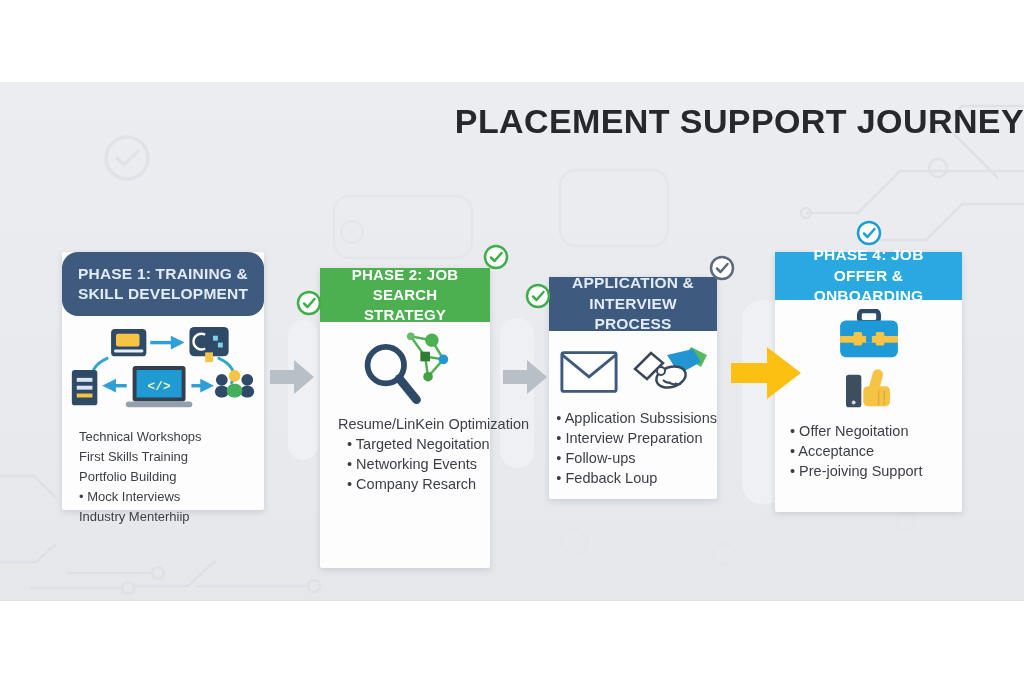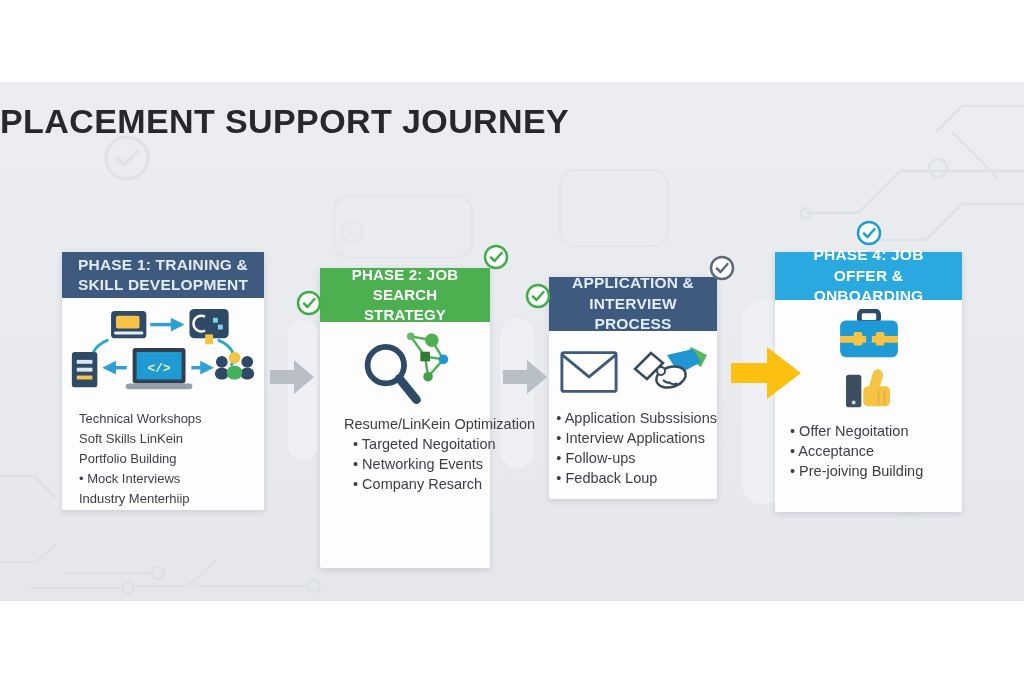--- a/index.html
+++ b/index.html
@@ -2,35 +2,35 @@
 <html><head>
 <meta charset="utf-8">
 <style>
   html,body{margin:0;padding:0;background:#fff;}
   #stage{position:relative;width:1024px;height:683px;margin:0 auto;overflow:hidden;
          font-family:"Liberation Sans","DejaVu Sans",sans-serif;background:#ffffff;}
   .panel{position:absolute;left:0;top:82px;width:1024px;height:518px;
          background:linear-gradient(180deg,#ebedf0 0%,#e8eaee 55%,#e5e7eb 100%);
          border-bottom:1px solid #dfe2e6;}
   .deco{position:absolute;left:0;top:0;width:1024px;height:683px;pointer-events:none;z-index:1;}
-  .title{position:absolute;left:0;top:102px;width:1024px;text-align:left;z-index:2;
+  .title{position:absolute;left:0;top:102px;width:1024px;text-align:right;z-index:2;
          font-size:34px;font-weight:800;letter-spacing:.4px;color:#26282d;}
   .card{position:absolute;z-index:2;background:#fdfdfe;border-radius:2px;
         box-shadow:0 2px 6px rgba(55,65,85,.16);display:flex;flex-direction:column;}
   .hdr{flex:0 0 auto;display:flex;align-items:center;justify-content:center;text-align:center;
        font-weight:700;font-size:15.5px;line-height:1.32;padding:5px 10px;box-sizing:border-box;
        letter-spacing:.2px;}
   .hdr-slate{background:#3e5a7e;color:#e3ecf6;}
   .hdr-green{background:#4caf50;color:#ffffff;font-size:15px;padding:5px 14px;}
   .hdr-blue{background:#29a9e0;color:#ffffff;}
   .body{flex:1;display:flex;flex-direction:column;align-items:center;}
   ul.items{list-style:none;margin:0;padding:0;width:100%;box-sizing:border-box;
            color:#3b3f45;text-align:left;}
   .c1 .items{padding-left:17px;font-size:13px;line-height:20px;margin-top:6px;}
-  .c2 .items{padding-left:25px;font-size:14.5px;line-height:20px;margin-top:2px;white-space:nowrap;}
+  .c2 .items{padding-left:19px;font-size:14.5px;line-height:20px;margin-top:2px;white-space:nowrap;}
   .c2 .items li:first-child{margin-left:-1px;}
   .c2 .items li:not(:first-child){margin-left:8px;}
   .c3 .items{padding-left:6px;font-size:14.5px;line-height:20px;margin-top:11px;}
   .c4 .items{padding-left:15px;font-size:14.5px;line-height:20px;margin-top:8px;}
   .iconrow{display:flex;align-items:center;justify-content:center;gap:14px;}
   .arrow{position:absolute;z-index:1;}
   .arrow-yellow{z-index:3;}
   .badge{position:absolute;width:26px;height:26px;z-index:4;}
 </style>
 </head>
@@ -75,21 +75,21 @@
     </g>
     <g stroke="#dfe3e9" stroke-width="3.5" fill="none" stroke-linecap="round" stroke-linejoin="round">
       <circle cx="127" cy="158" r="21"></circle>
       <path d="M117,158 l7,7 l14,-14"></path>
     </g>
   </svg>
 
   <div class="title">PLACEMENT SUPPORT JOURNEY</div>
 
   <section class="card c1" style="left:62px;top:252px;width:202px;height:258px;">
-    <header class="hdr hdr-slate" style="height:46px;">PHASE 1: TRAINING &amp; SKILL DEVELOPMENT</header>
+    <header class="hdr hdr-slate" style="height:64px;border-radius:16px;">PHASE 1: TRAINING &amp; SKILL DEVELOPMENT</header>
     <div class="body">
       <svg width="190" height="98" viewBox="0 0 190 100" style="margin-top:7px;">
 
         <path d="M38,36 C24,42 20,52 25,61" stroke="#2da9c7" stroke-width="3" fill="none" stroke-linecap="round"></path>
         <path d="M152,36 C166,42 170,52 165,61" stroke="#2da9c7" stroke-width="3" fill="none" stroke-linecap="round"></path>
 
         <g transform="translate(42,6)">
           <rect x="0" y="0" width="36" height="28" rx="4" fill="#2e4a66"></rect>
           <rect x="5" y="5" width="24" height="13" rx="2" fill="#f6c445"></rect>
           <rect x="3" y="21" width="30" height="3" rx="1.5" fill="#e8eef5"></rect>
@@ -136,21 +136,21 @@
           <circle cx="7" cy="12" r="6" fill="#2e4a66"></circle>
           <rect x="0" y="18" width="14" height="12" rx="6" fill="#2e4a66"></rect>
           <circle cx="33" cy="12" r="6" fill="#2e4a66"></circle>
           <rect x="26" y="18" width="14" height="12" rx="6" fill="#2e4a66"></rect>
           <circle cx="20" cy="8" r="6" fill="#f6c445"></circle>
           <rect x="12" y="16" width="16" height="14" rx="7" fill="#45b05c"></rect>
         </g>
       </svg>
       <ul class="items">
         <li>Technical Workshops</li>
-        <li>Soft Skills LinKein</li>
+        <li>First Skills Training</li>
         <li>Portfolio Building</li>
         <li>• Mock Interviews</li>
         <li>Industry Menterhiip</li>
       </ul>
     </div>
   </section>
 
   <section class="card c2" style="left:320px;top:268px;width:170px;height:300px;">
     <header class="hdr hdr-green" style="height:54px;">PHASE 2: JOB SEARCH STRATEGY</header>
     <div class="body">
@@ -192,21 +192,21 @@
           <polygon points="58,0 74,8 68,20 52,10" fill="#58b85c"></polygon>
           <polygon points="34,8 60,2 68,15 46,27" fill="#2196d3"></polygon>
           <polygon points="2,22 18,6 30,16 14,32" fill="#ffffff" stroke="#39495a" stroke-width="2.5"></polygon>
           <ellipse cx="38" cy="30" rx="15" ry="10" fill="#ffffff" stroke="#39495a" stroke-width="2.5" transform="rotate(-18 38 30)"></ellipse>
           <circle cx="28" cy="24" r="4" fill="#ffffff" stroke="#39495a" stroke-width="2"></circle>
           <path d="M30,33 q3,3 7,3 M36,35 q3,3 7,2 M42,36 q3,2 6,1" stroke="#39495a" stroke-width="1.8" fill="none"></path>
         </svg>
       </div>
       <ul class="items">
         <li>• Application Subssisions</li>
-        <li>• Interview Applications</li>
+        <li>• Interview Preparation</li>
         <li>• Follow-ups</li>
         <li>• Fedback Loup</li>
       </ul>
     </div>
   </section>
 
   <section class="card c4" style="left:775px;top:252px;width:187px;height:260px;">
     <header class="hdr hdr-blue" style="height:48px;">PHASE 4: JOB OFFER &amp; ONBOARDING</header>
     <div class="body">
       <svg width="66" height="52" viewBox="0 0 68 54" style="margin-top:9px;">
@@ -220,21 +220,21 @@
       <svg width="58" height="46" viewBox="0 0 60 48" style="margin-top:6px;">
         <rect x="6" y="8" width="16" height="34" rx="3" fill="#3d4f5f"></rect>
         <circle cx="14" cy="37" r="2" fill="#cfd8e0"></circle>
         <rect x="32" y="2" width="11" height="24" rx="5.5" fill="#f6c445" transform="rotate(15 37 14)"></rect>
         <rect x="24" y="20" width="28" height="21" rx="5" fill="#f6c445"></rect>
         <path d="M40,24 v16 M46,24 v16" stroke="#e3aa3d" stroke-width="1.5"></path>
       </svg>
       <ul class="items">
         <li>• Offer Negoitation</li>
         <li>• Acceptance</li>
-        <li>• Pre-joiving Building</li>
+        <li>• Pre-joiving Support</li>
       </ul>
     </div>
   </section>
 
   <svg class="arrow" style="left:270px;top:355px;" width="44" height="44" viewBox="0 0 44 44">
     <polygon points="0,15 24,15 24,5 44,22 24,39 24,29 0,29" fill="#b9bfc7"></polygon>
   </svg>
   <svg class="arrow" style="left:503px;top:355px;" width="44" height="44" viewBox="0 0 44 44">
     <polygon points="0,15 24,15 24,5 44,22 24,39 24,29 0,29" fill="#b9bfc7"></polygon>
   </svg>

